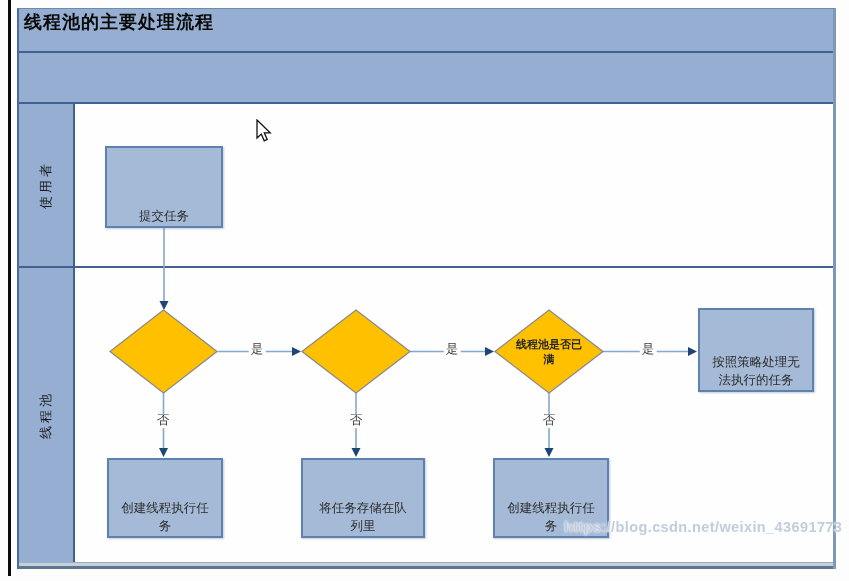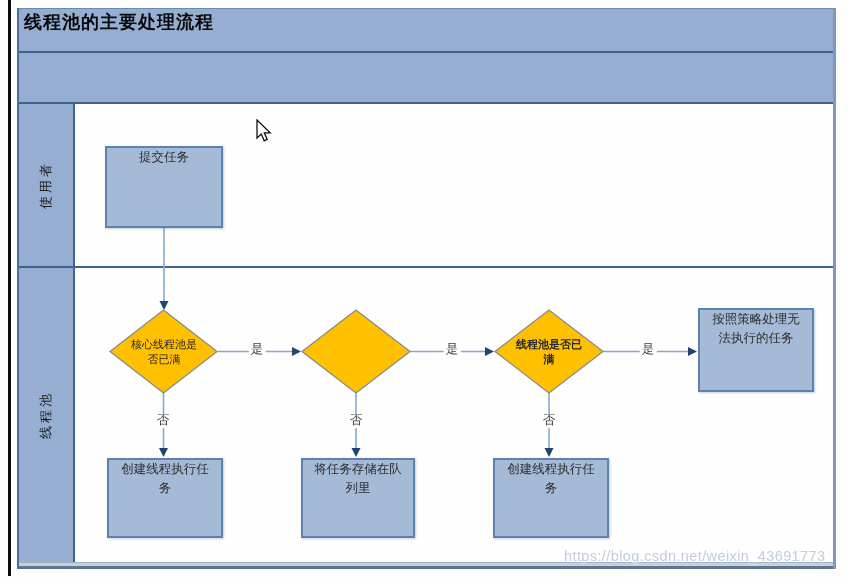--- a/index.html
+++ b/index.html
@@ -27,43 +27,43 @@
                      display:flex; align-items:center; justify-content:center; }
   .lane-label { transform:rotate(-90deg); white-space:nowrap; font-size:13px; color:#1a1a1a; letter-spacing:3px; }
   .lane-body  { flex:1; background:#fefefe; }
 
   .bottom-line { height:7px; background:#c6d1de; border-top:1px solid #9db0c4; border-bottom:3px solid #5f7590; }
 
   .overlay { position:absolute; left:0; top:0; width:849px; height:581px; pointer-events:none; }
 
   .pnode {
     position:absolute; background:#a5bad7; border:2px solid #5e82ae;
-    display:flex; align-items:flex-start; justify-content:center;
+    display:flex; align-items:flex-end; justify-content:center;
     text-align:center; color:#2d2d2d; font-size:12.5px; line-height:1.5;
     box-shadow:1px 1px 2px rgba(90,110,140,.35);
   }
   .pnode span { display:block; }
   #n-submit  { left:105px; top:146px; width:118px; height:82px; }
   #n-reject  { left:698px; top:308px; width:116px; height:84px; }
   #n-reject  span { width:94px; }
   #n-create1 { left:107px; top:458px; width:116px; height:80px; }
   #n-create1 span { width:96px; }
-  #n-store   { left:301px; top:458px; width:114px; height:80px; }
+  #n-store   { left:301px; top:458px; width:124px; height:80px; }
   #n-store   span { width:96px; }
   #n-create2 { left:493px; top:458px; width:116px; height:80px; }
   #n-create2 span { width:96px; }
 
   .dlabel { position:absolute; width:74px; transform:translate(-50%,-50%);
             text-align:center; font-size:11px; line-height:1.35; color:#262626; }
 
   .elabel { position:absolute; transform:translate(-50%,-50%); font-size:12.5px; color:#3d3d3d;
             background:#fefefe; padding:0 2px; line-height:1.1; }
 
-  .watermark { position:absolute; left:564px; top:548px; z-index:5;
-               font-family:"Liberation Sans", sans-serif; font-size:14.5px; font-weight:normal;
+  .watermark { position:absolute; left:564px; top:519px; z-index:5;
+               font-family:"Liberation Sans", sans-serif; font-size:14.5px; font-weight:bold;
                color:#c2cddc; letter-spacing:.4px;
                text-shadow:0 0 1px #ffffff, 0 0 3px #ffffff; }
 
   .cursor { position:absolute; left:255px; top:119px; z-index:6; }
 </style>
 </head>
 <body>
 
 <div class="stage">
 
@@ -127,21 +127,20 @@
   <div class="pnode" id="n-create1">
     <span>创建线程执行任务</span>
   </div>
   <div class="pnode" id="n-store">
     <span>将任务存储在队列里</span>
   </div>
   <div class="pnode" id="n-create2">
     <span>创建线程执行任务</span>
   </div>
 
-  <div class="dlabel" style="left:164px; top:352px;">核心线程池是否已满</div>
   <div class="dlabel" style="left:549px; top:352px;font-weight:bold;">线程池是否已满</div>
 
   <div class="elabel" style="left:257px; top:350px;">是</div>
   <div class="elabel" style="left:452px; top:350px;">是</div>
   <div class="elabel" style="left:648px; top:350px;">是</div>
   <div class="elabel" style="left:163px; top:421px;">否</div>
   <div class="elabel" style="left:356px; top:421px;">否</div>
   <div class="elabel" style="left:549px; top:421px;">否</div>
 
   <div class="watermark">https://blog.csdn.net/weixin_43691773</div>

